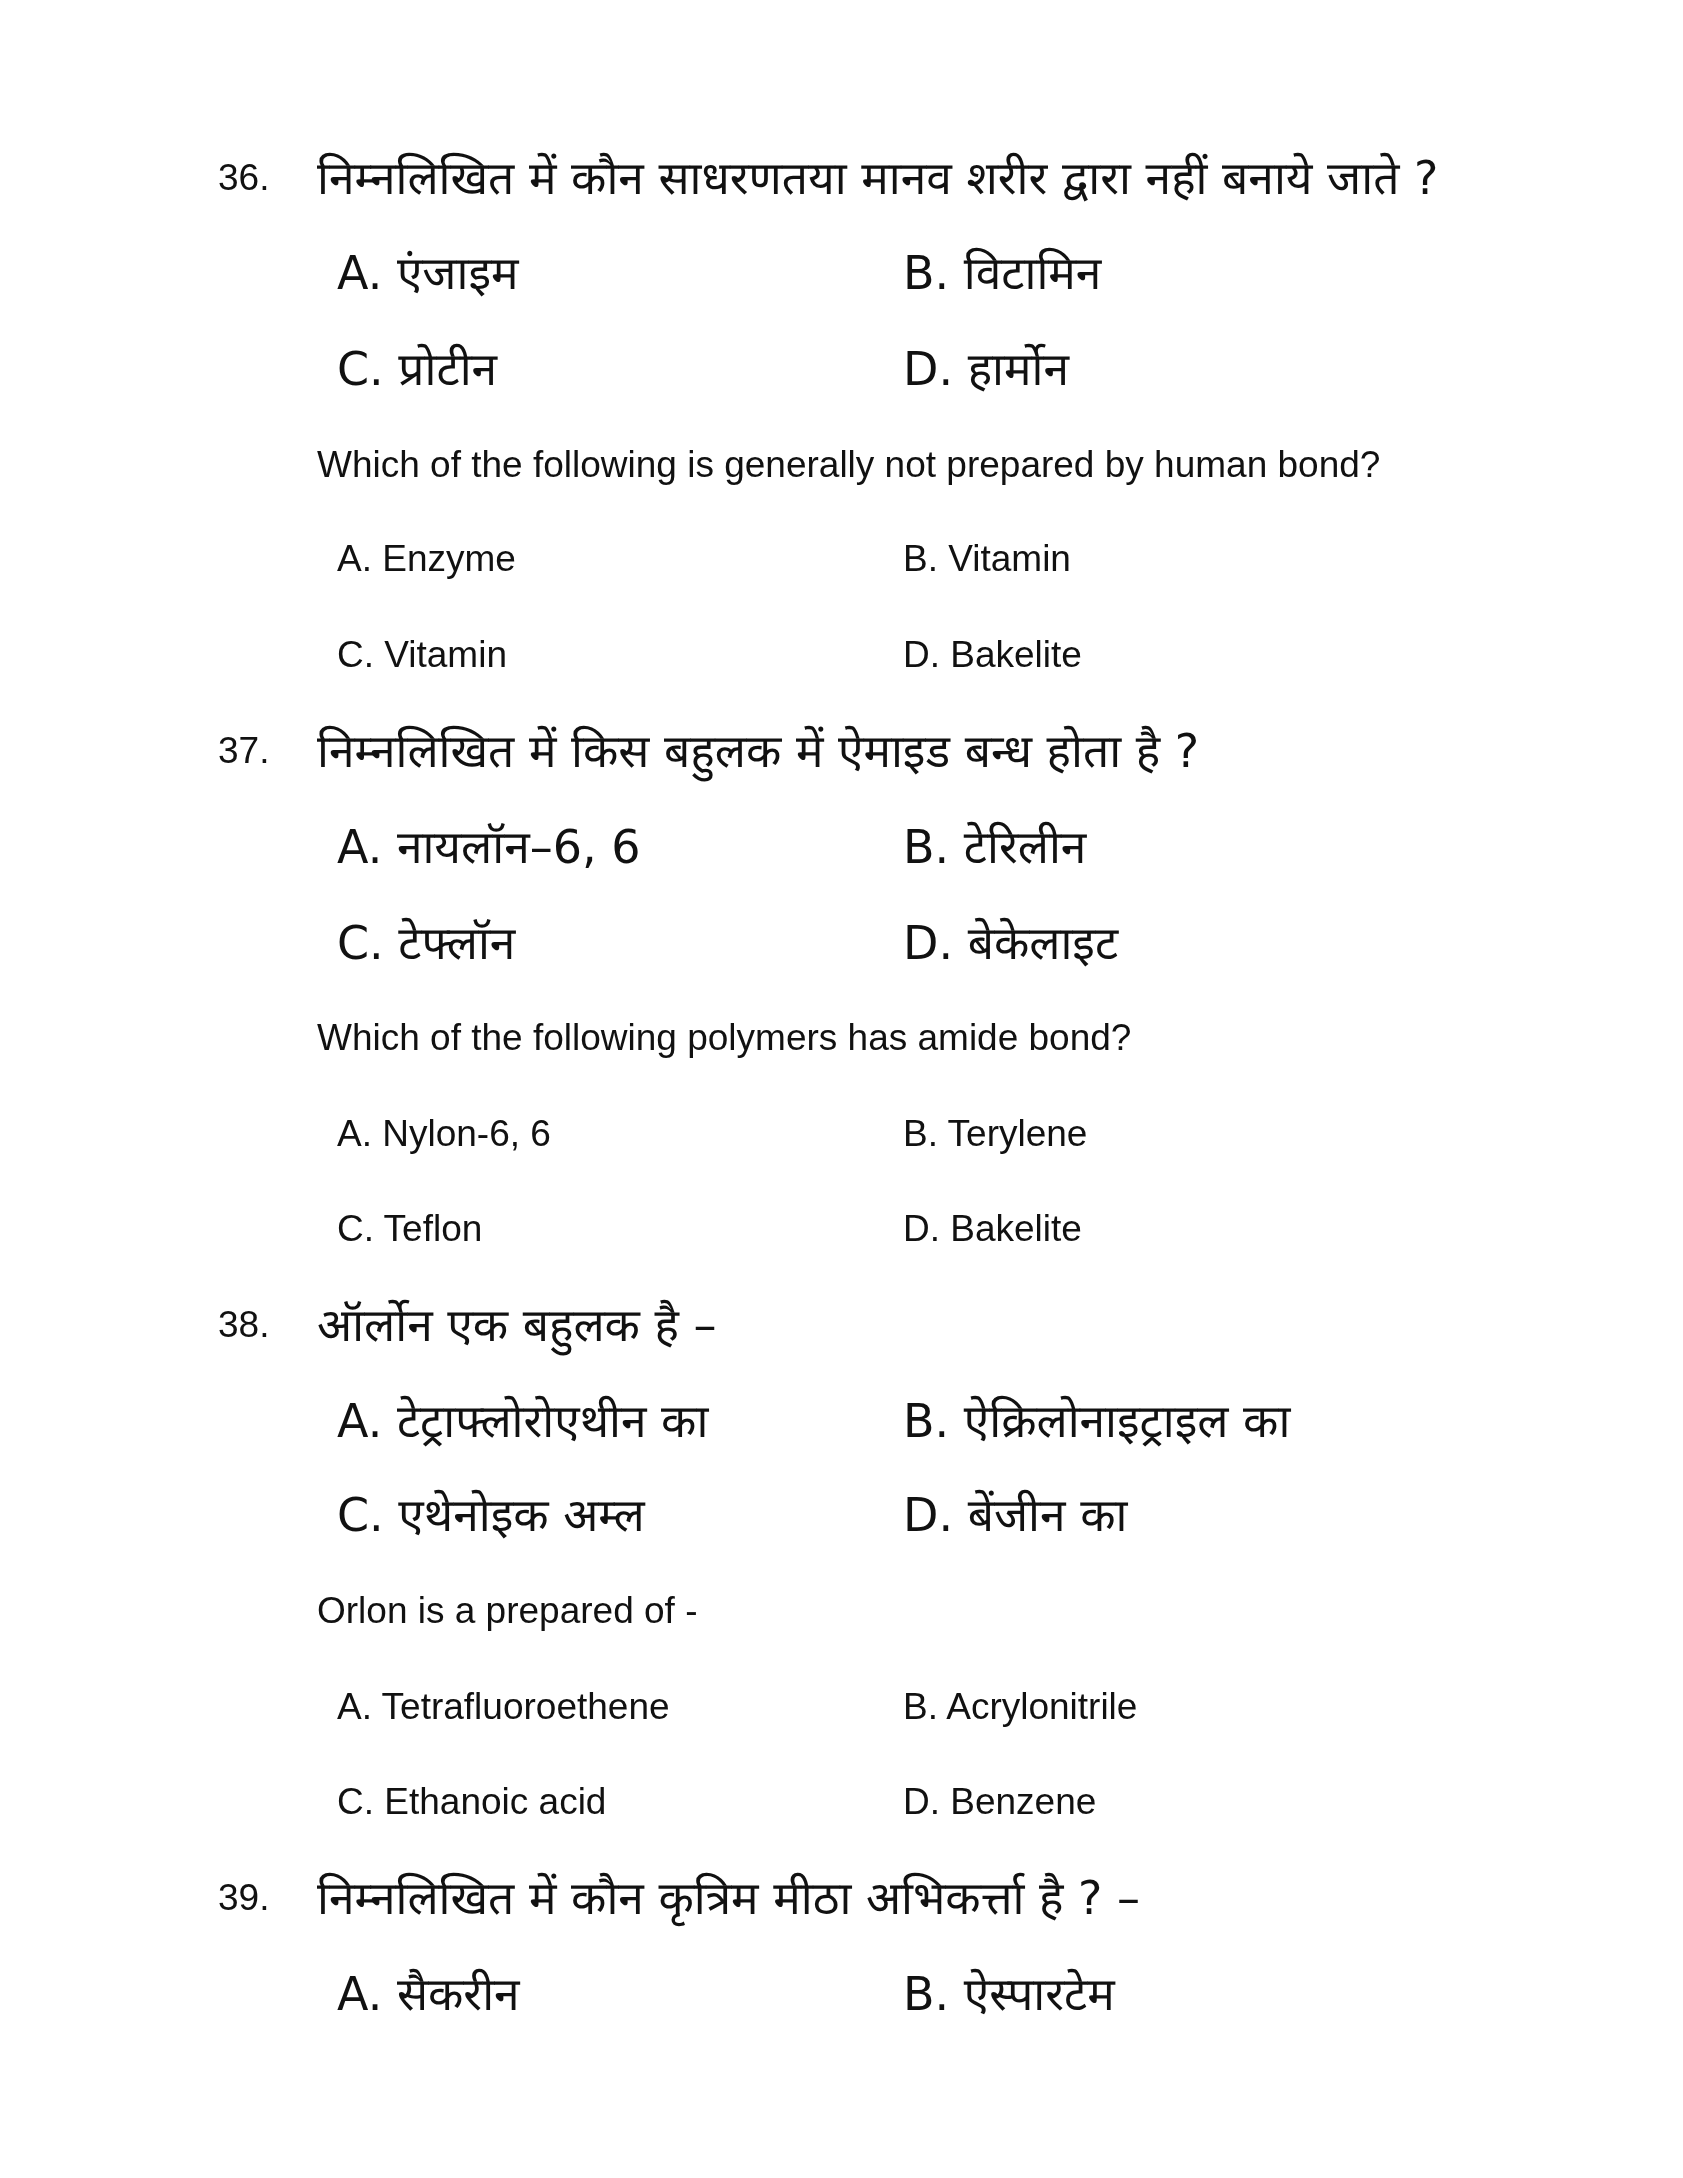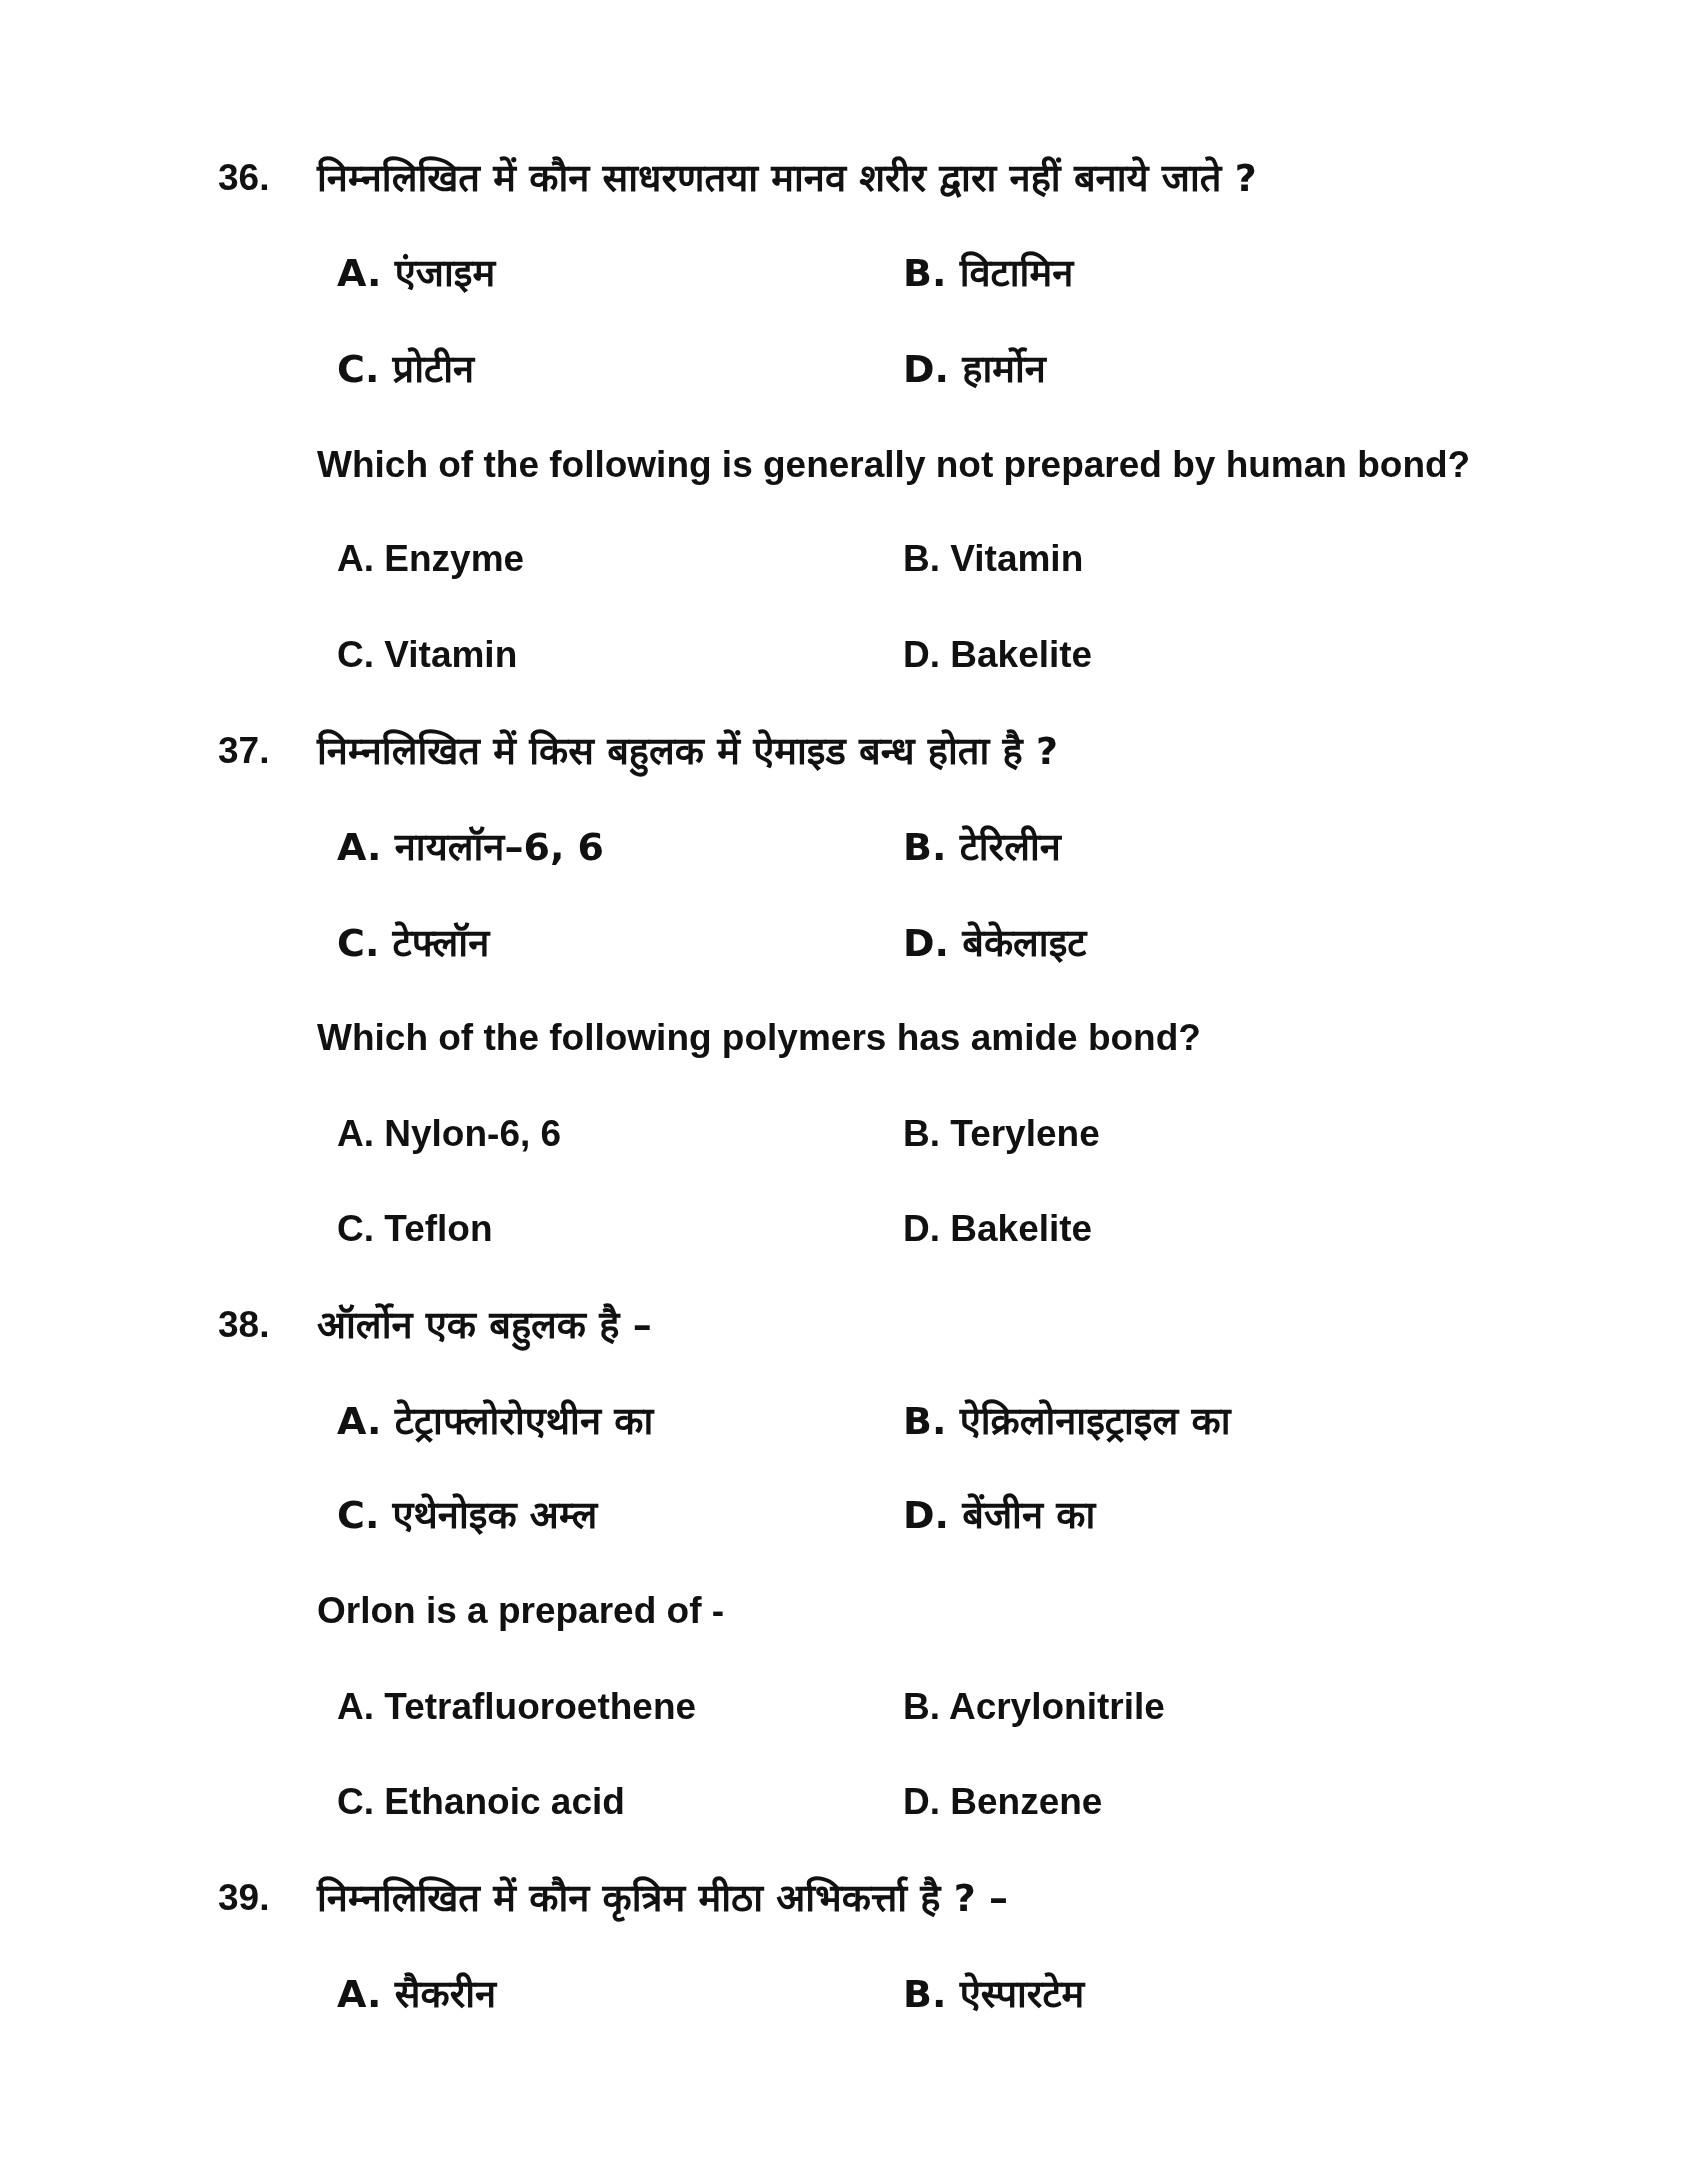--- a/index.html
+++ b/index.html
@@ -1,24 +1,24 @@
 <!DOCTYPE html>
 <html><head>
 <meta charset="utf-8">
 <style>
   html, body { margin: 0; padding: 0; background: #ffffff; }
   body { width: 1683px; height: 2178px; position: relative; overflow: hidden;
          font-family: "Liberation Sans", "DejaVu Sans", sans-serif; color: #111111; }
   .line { position: absolute; font-size: 37px; line-height: 44px; white-space: nowrap;
-          transform: translateY(-50%); font-weight: bold; }
+          transform: translateY(-50%); }
   .qnum { left: 218px; }
   .qtext { left: 317px; }
   .optA { left: 317px; margin-left: 20px; }
   .optB { left: 903px; }
-  .deva { font-family: "DejaVu Sans", "Liberation Sans", sans-serif; font-size: 38px; text-align: right; }
+  .deva { font-family: "DejaVu Sans", "Liberation Sans", sans-serif; font-size: 46px; text-align: right; }
 </style>
 </head>
 <body>
 
 <div class="line qnum" style="top:178px">36.</div>
 <div class="line qtext deva" style="top:178px">निम्नलिखित में कौन साधरणतया मानव शरीर द्वारा नहीं बनाये जाते ?</div>
 <div class="line optA deva" style="top:273px">A. एंजाइम</div>
 <div class="line optB deva" style="top:273px">B. विटामिन</div>
 <div class="line optA deva" style="top:369px">C. प्रोटीन</div>
 <div class="line optB deva" style="top:369px">D. हार्मोन</div>

